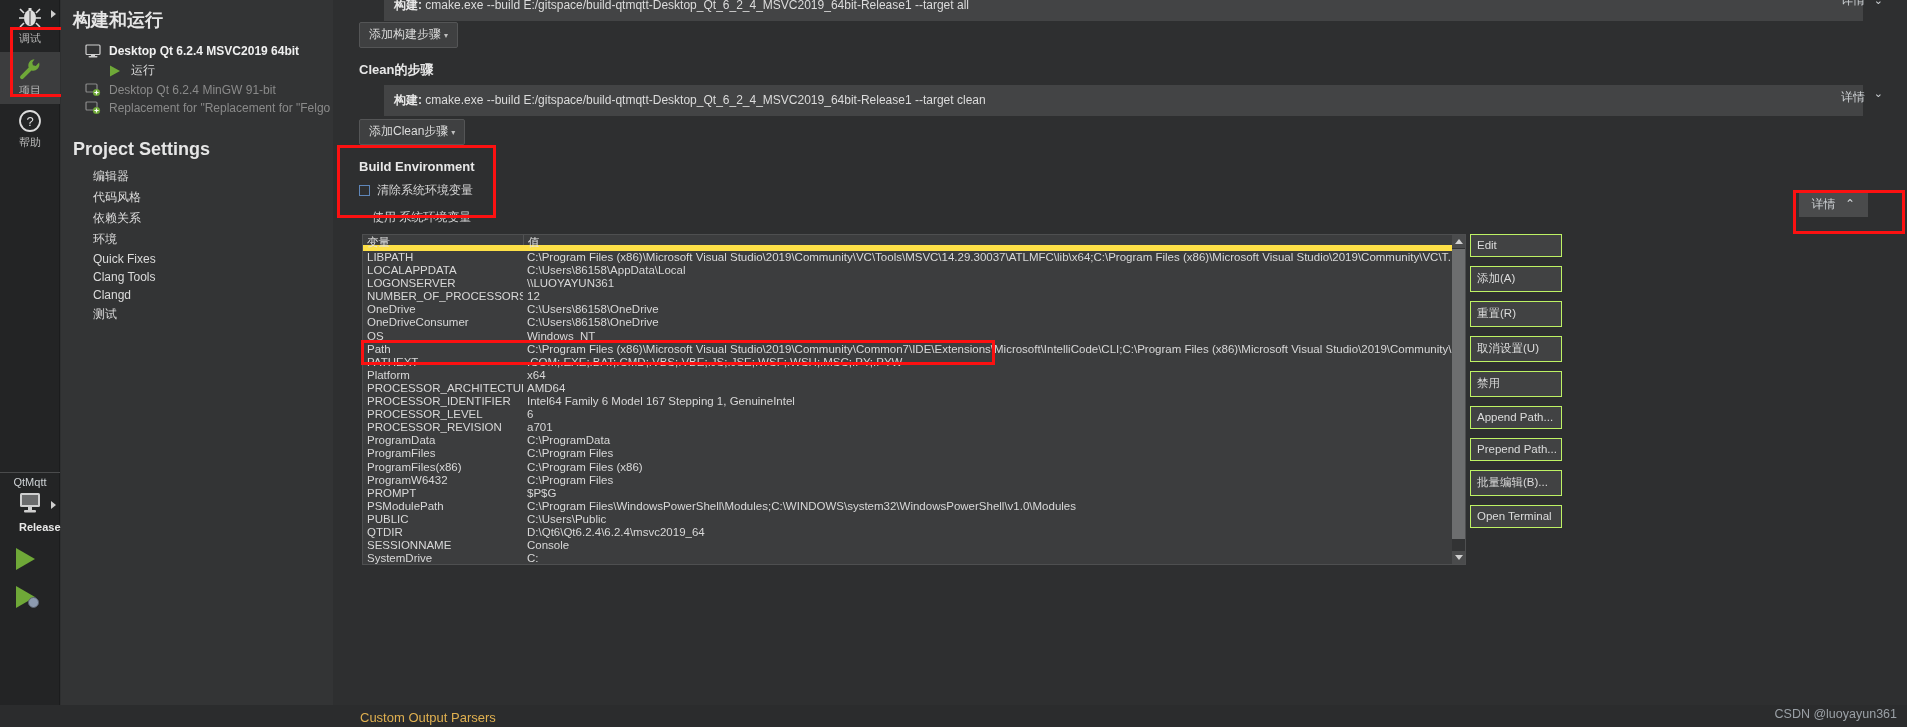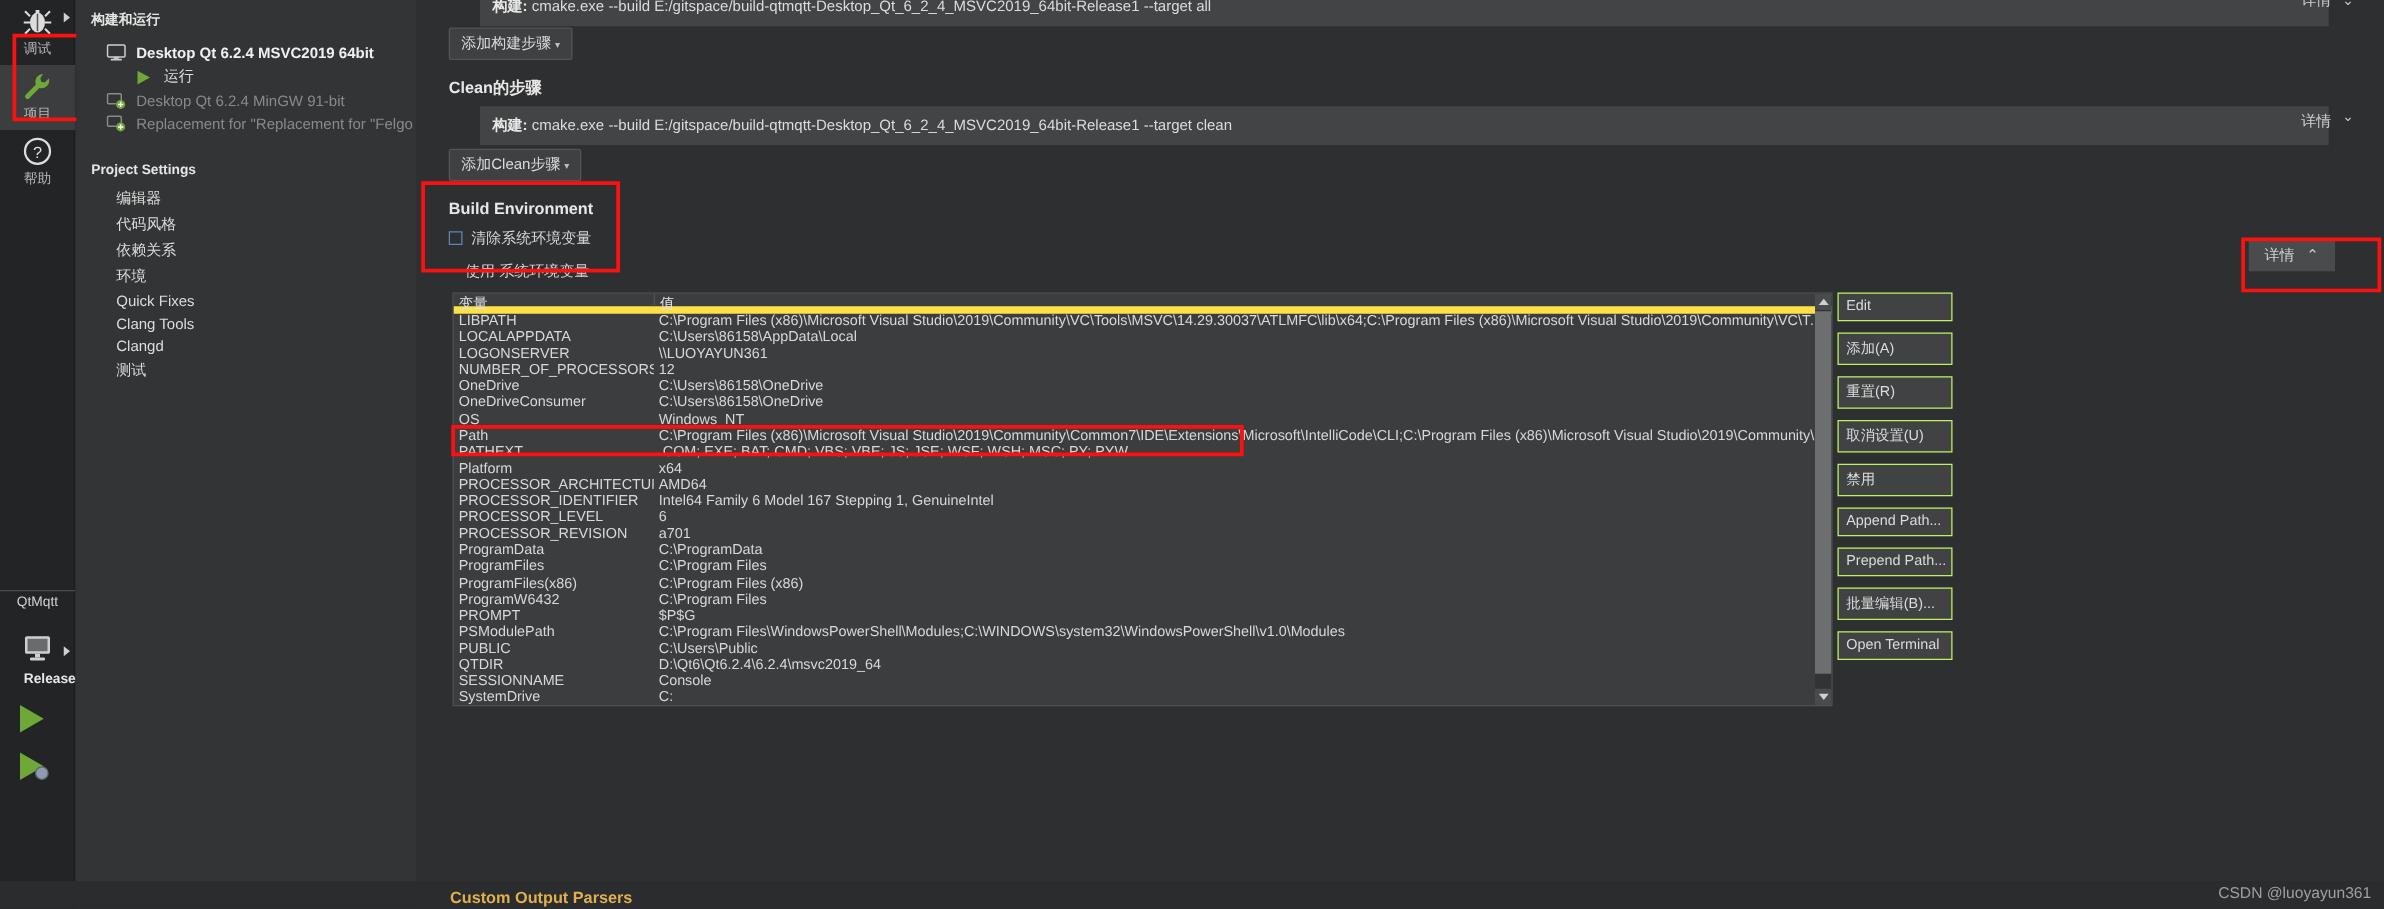--- a/index.html
+++ b/index.html
@@ -35,21 +35,21 @@
   .bug-icon svg, .wrench-icon svg, .help-icon svg { display:block; margin: 0 auto; }
 
   #modebar-sep {
     position: absolute; left: 0; top: 472px; width: 60px; height: 1px;
     background: #4a4b4c;
   }
   #kitbox {
     position: absolute; left: 0; top: 476px; width: 60px;
     text-align: center;
   }
-  #kitbox .kit-name { font-size: 11px; color: #cfd3d6; margin-bottom: 18px; }
+  #kitbox .kit-name { font-size: 11px; color: #cfd3d6; margin-bottom: 2px; }
   #kitbox .kit-mon { position: relative; height: 30px; }
   #kitbox .kit-cfg { font-size: 11px; color: #e8e8e8; font-weight: bold; margin-top: 1px; padding-left: 19px; }
   .kit-arrow {
     position: absolute; right: 4px; top: 11px;
     width: 0; height: 0; border-left: 5px solid #cfcfcf;
     border-top: 4px solid transparent; border-bottom: 4px solid transparent;
   }
   .run-btn { height: 38px; position: relative; }
   .run-btn .tri {
     position: absolute; left: 16px; top: 7px;
@@ -68,21 +68,21 @@
     position: absolute; left: 10px; top: 27px; width: 58px; height: 70px;
     border: 3px solid #fc1111; pointer-events: none;
   }
 
   
   #treepane {
     position: absolute; left: 61px; top: 0; width: 272px; height: 727px;
     background: #333435;
   }
   .section-title {
-    font-size: 11px; font-weight: bold; color: #e6e6e6;
+    font-size: 18px; font-weight: bold; color: #e6e6e6;
     padding: 8px 0 6px 12px;
   }
   .tree-row {
     display: flex; align-items: center;
     padding: 2px 0 2px 24px; font-size: 12px; color: #dcdcdc;
     white-space: nowrap;
   }
   .tree-row.kit { font-weight: bold; color: #f0f0f0; padding-left: 24px; }
   .tree-row.sub { padding-left: 46px; }
   .tree-row.dim { color: #8a8a8a; }
@@ -186,21 +186,21 @@
     padding: 4px 4px 5px 6px; text-align: left;
     white-space: nowrap; overflow: hidden;
   }
   #rightpane-bg {
     position: absolute; left: 1466px; top: 234px; width: 441px; height: 331px;
     background: #2e2f30;
   }
 
   #bottom-label {
     position: absolute; left: 360px; bottom: 2px; font-size: 13px;
-    font-weight: bold; color: #e0b050;
+    font-weight: normal; color: #e0b050;
   }
   #watermark {
     position: absolute; right: 10px; bottom: 6px;
     font-size: 12.5px; color: #9aa0a6;
   }
   #bottom-strip {
     position: absolute; left: 0; bottom: 0; width: 1907px; height: 22px;
     background: #2b2c2d;
   }
 </style>

